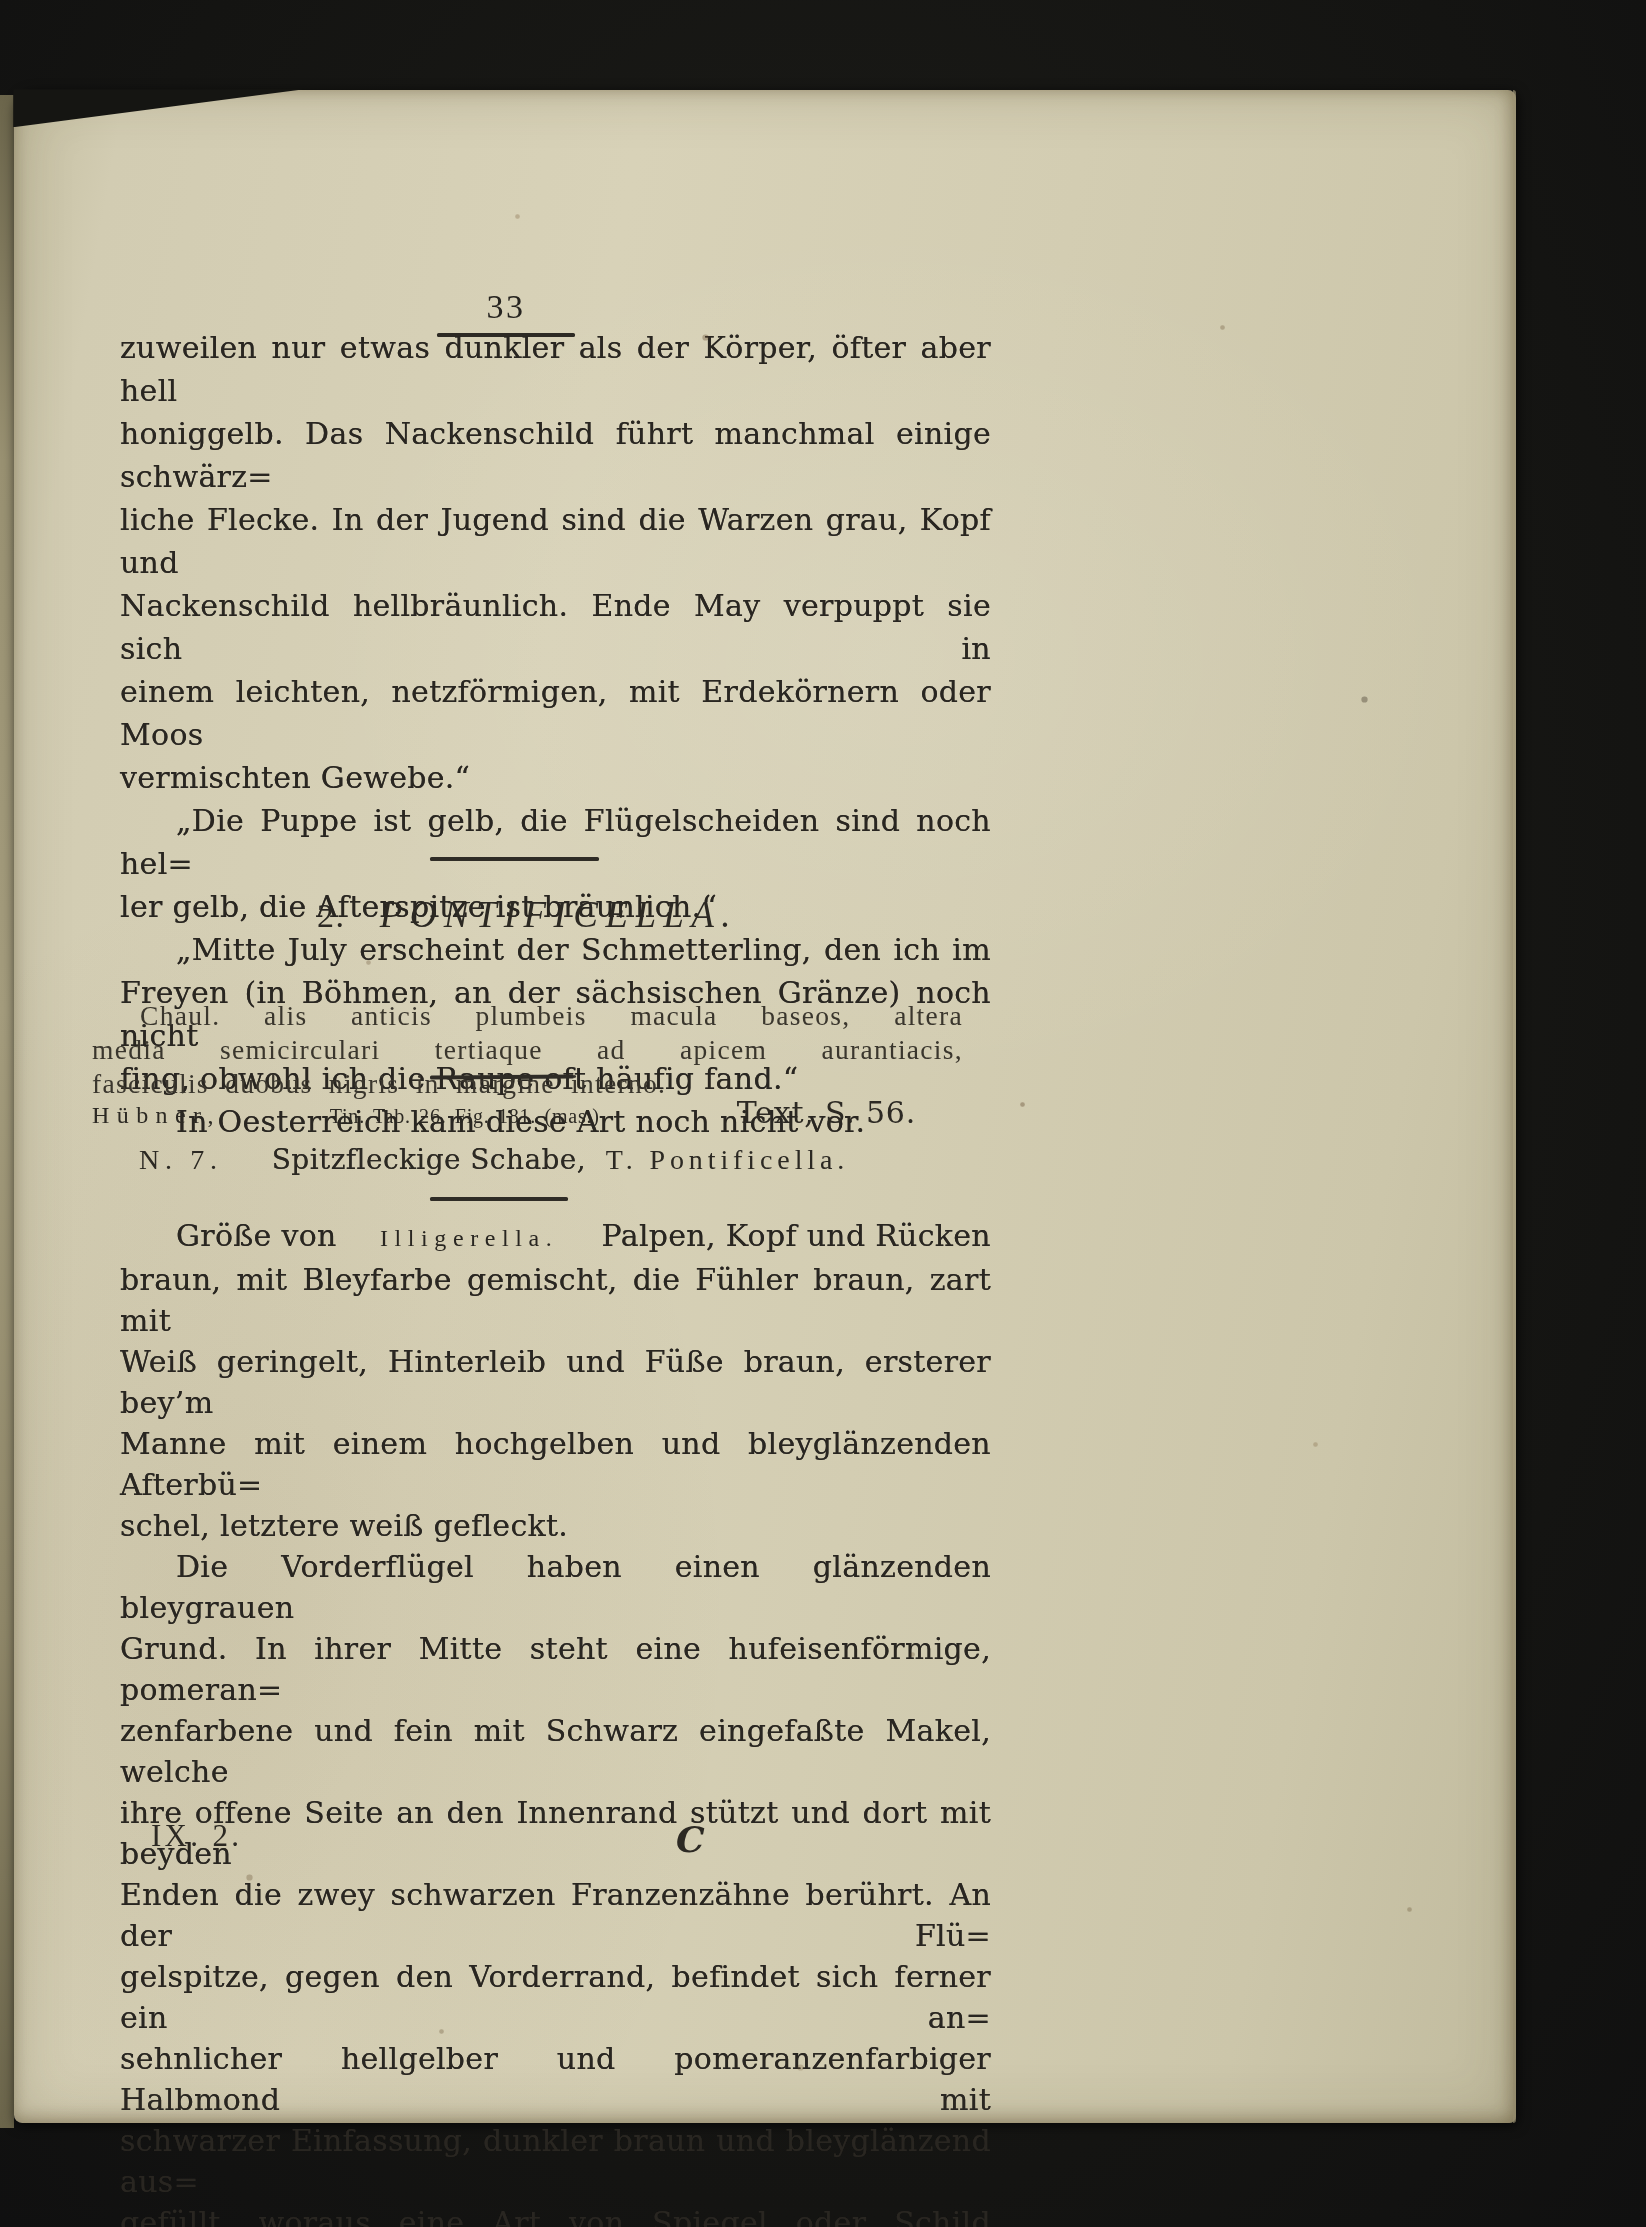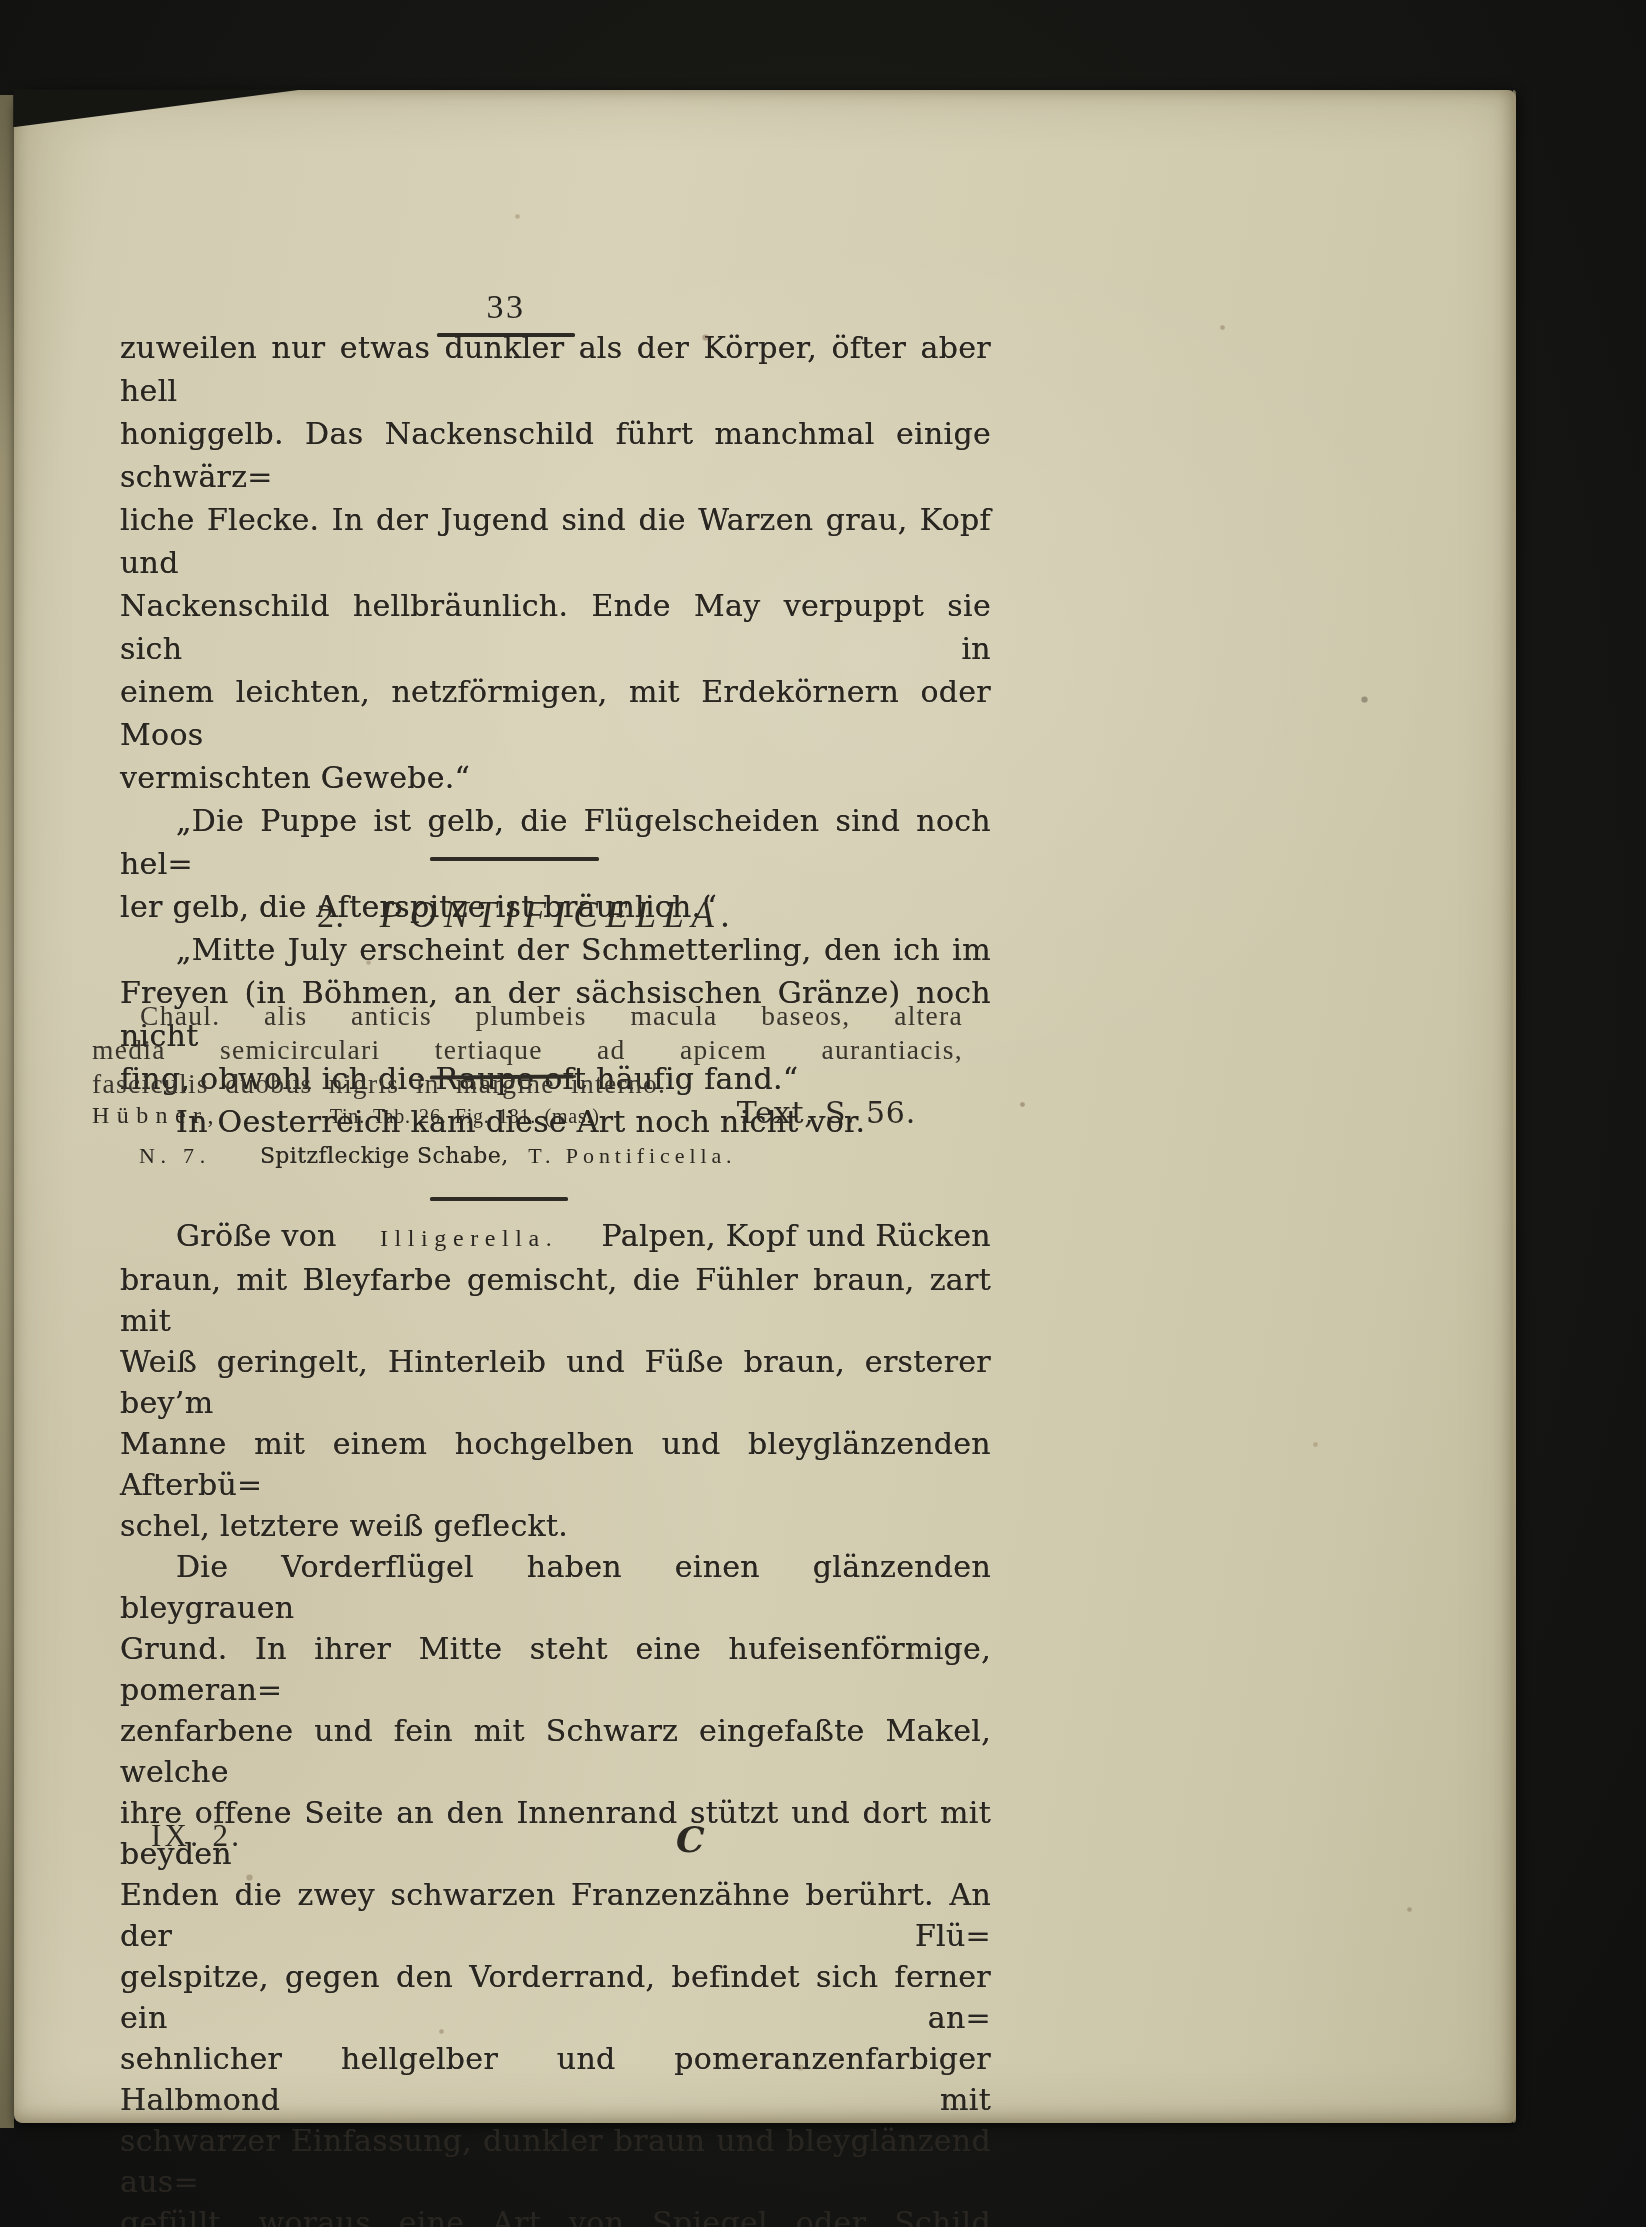--- a/index.html
+++ b/index.html
@@ -187,21 +187,21 @@
   .cite1 .author { font-family: "Liberation Serif", serif; font-size: 24px; letter-spacing: 7.4px; }
   .cite1 .ref    { font-family: Liberation Serif, serif; font-size: 20px; letter-spacing: 0.8px; word-spacing: 2.5px; }
   .cite1 .txtref { font-size: 30px; letter-spacing: 0.8px; }
 
   .cite2 {
     position: absolute;
     left: 125px;
     top: 1053px;
     white-space: nowrap;
     color: #2c2923;
-    font-size: 22px;
+    font-size: 28px;
   }
   .cite2 .num  { font-family: "Liberation Serif", serif; letter-spacing: 5.7px; margin-right: 21px; }
   .cite2 .ger  { letter-spacing: 0.4px; margin-right: 19.7px; text-shadow: 0 0 0.6px rgba(41,38,33,0.75); }
   .cite2 .lat  { font-family: "Liberation Serif", serif; letter-spacing: 4.9px; }
 
   .desc1-first {
     display: flex;
     justify-content: space-between;
     align-items: baseline;
     padding-left: 56px;

